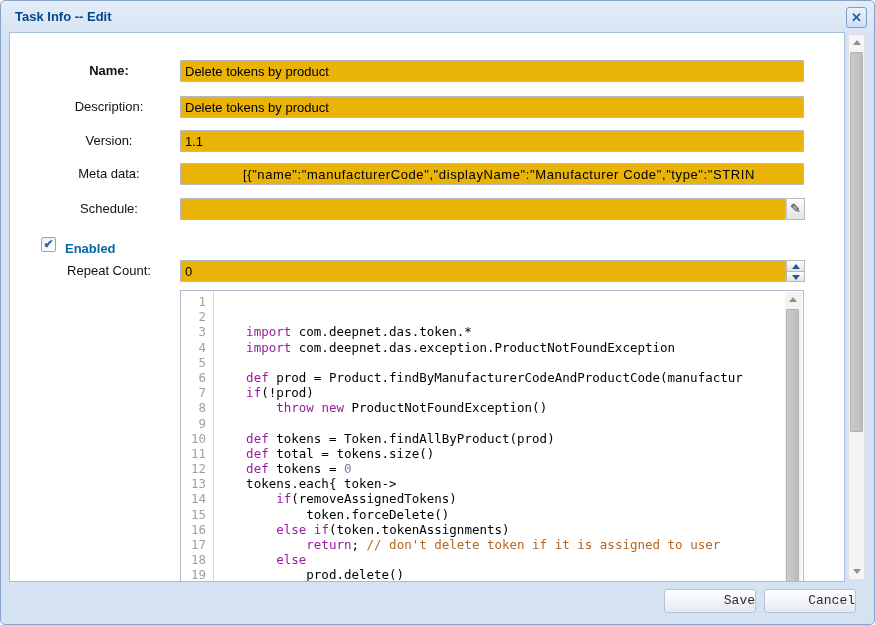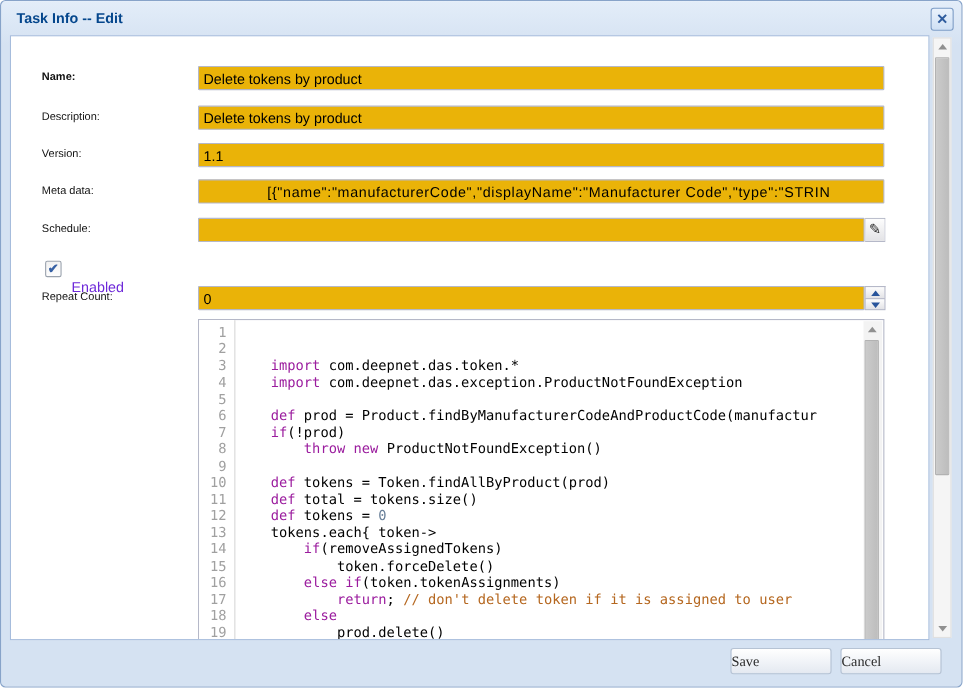--- a/index.html
+++ b/index.html
@@ -28,21 +28,21 @@
 
   
   .body {
     position:absolute; left:8px; top:31px; width:836px; height:550px;
     background:#fff; border:1px solid #a6bcdc; overflow:hidden;
   }
 
   .row { position:absolute; left:28px; right:0; height:22px; }
   .flabel {
     position:absolute; left:0; top:0; width:142px; line-height:22px;
-    font-size:10px; color:#111;
+    font-size:13px; color:#111;text-align:center;
   }
   .flabel.bold { font-weight:bold; }
   .tinput {
     position:absolute; left:142px; top:0; height:22px; width:624px;
     border:1px solid #b5b8c8; background:#eab308; border-radius:1px;
     font-family:"Liberation Sans", sans-serif; font-size:13px; color:#000;
     padding:0 4px; outline:none;
   }
   .tinput.short { width:606px; }
   .meta-input { text-indent:58px; letter-spacing:0.6px; white-space:pre; text-overflow:clip; }
@@ -69,21 +69,21 @@
   .chev.up { top:3px; border-left:4px solid transparent; border-right:4px solid transparent; border-bottom:5px solid #28549b; }
   .chev.down { top:3px; border-left:4px solid transparent; border-right:4px solid transparent; border-top:5px solid #28549b; }
 
   
   .checkbox {
     position:absolute; left:3px; top:3px; width:15px; height:15px;
     border:1px solid #9aa2ad; background:linear-gradient(#f2f2f2,#fdfdfd);
     border-radius:2px; cursor:pointer;
     color:#3660a4; font-size:12px; font-weight:bold; line-height:13px; text-align:center;
   }
-  .cb-label { position:absolute; left:27px; top:16px; line-height:22px; font-size:13px; color:#6d28d9; }
+  .cb-label { position:absolute; left:27px; top:4px; line-height:22px; font-size:13px; color:#0369a1;font-weight:bold; }
 
   
   .editor {
     position:absolute; left:142px; top:0; width:624px; height:300px;
     border:1px solid #b5b8c8; background:#fff; display:flex; overflow:hidden;
   }
   .gutter {
     width:33px; background:#fff; border-right:1px solid #d8d8d8;
     padding:3px 0 0 0; flex:none;
   }
@@ -122,22 +122,22 @@
   .main-scroll .arrow-btn.up { top:0; }
   .main-scroll .arrow-btn.down { bottom:0; }
   .main-scroll .thumb { top:17px; height:380px; }
 
   
   .footer { position:absolute; left:1px; right:1px; bottom:1px; height:43px; }
   .btn {
     position:absolute; bottom:10px; width:92px; height:24px;
     border:1px solid #b6c3d4; border-radius:3px;
     background:linear-gradient(#ffffff,#e4e9f1);
-    font-family:Liberation Serif, serif; font-size:13px; color:#2b2b2b;
-    text-align:left; line-height:22px; cursor:pointer;
+    font-family:Liberation Mono, monospace; font-size:13px; color:#2b2b2b;
+    text-align:right; line-height:22px; cursor:pointer;
   }
   .btn.save { right:117px; }
   .btn.cancel { right:17px; }
 </style>
 </head>
 <body>
 
 <div class="window">
 
   <div class="titlebar">

